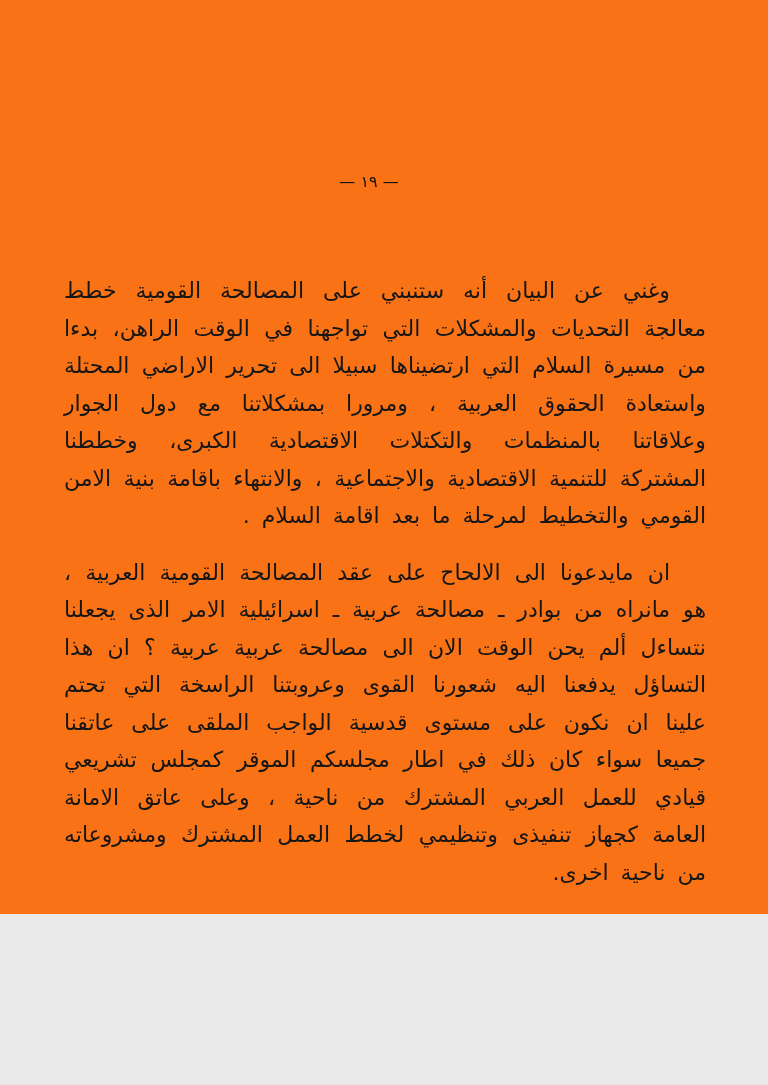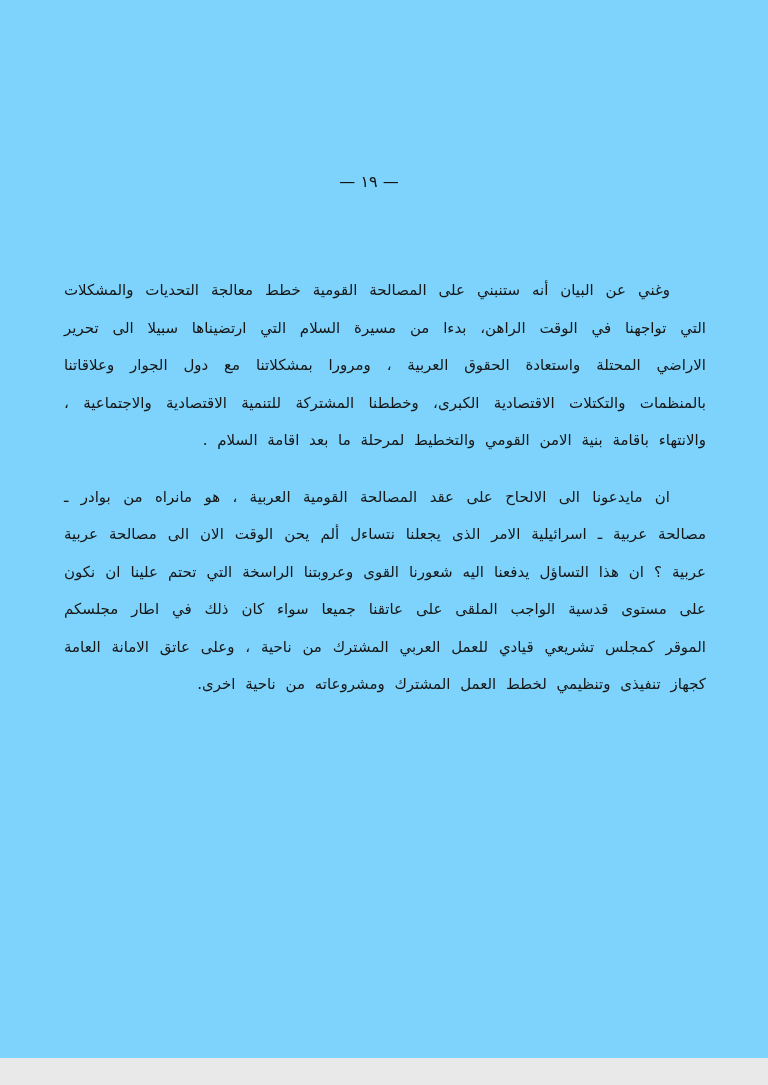--- a/index.html
+++ b/index.html
@@ -3,23 +3,23 @@
 <meta charset="utf-8">
 <style>
   html, body {
     margin: 0;
     padding: 0;
     background: #e9e9e9;
   }
   .page {
     position: relative;
     width: 768px;
-    height: 1058px;
+    height: 914px;
     margin: 0 auto;
-    background: #7dd3fc;
+    background: #f97316;
     overflow: hidden;
     font-family: "DejaVu Sans", sans-serif;
     color: #1b1b1b;
   }
   .page-number {
     position: absolute;
     top: 172px;
     left: 0;
     right: 30px;
     text-align: center;
@@ -28,21 +28,21 @@
     direction: rtl;
     color: #141414;
   }
   .content {
     position: absolute;
     top: 272px;
     right: 62px;
     left: 64px;
     direction: rtl;
     text-align: justify;
-    font-size: 15px;
+    font-size: 22px;
     line-height: 37.5px;
     color: #161616;
   }
   .content p {
     margin: 0 0 19px 0;
     text-indent: 36px;
     word-spacing: 5px;
   }
   .content p:last-child {
     margin-bottom: 0;

